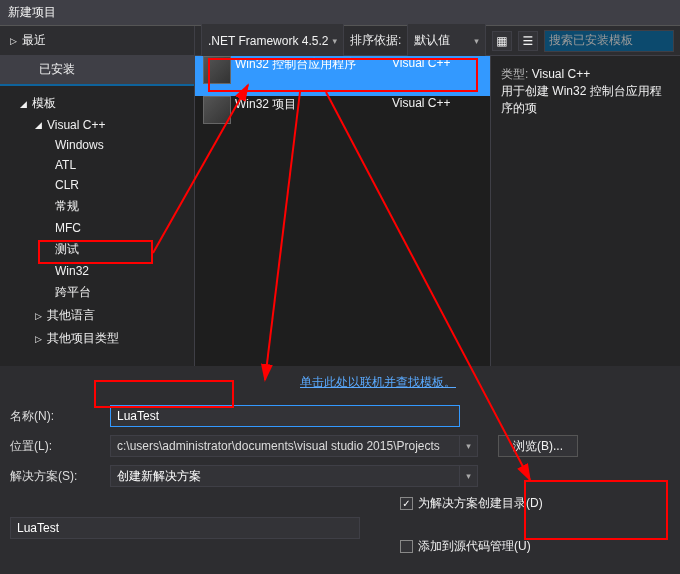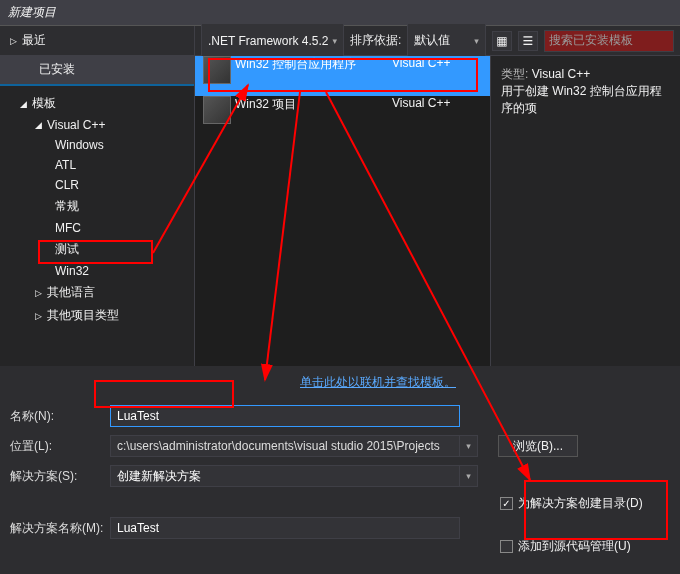--- a/index.html
+++ b/index.html
@@ -1,34 +1,34 @@
 <!DOCTYPE html>
 <html><head>
 <meta charset="utf-8">
 <style>
   * { box-sizing: border-box; margin: 0; padding: 0; font-family: "Microsoft YaHei", sans-serif; }
   body { width: 680px; height: 574px; background: #2d2d30; color: #f1f1f1; font-size: 12px; overflow: hidden; position: relative; }
-  .titlebar { background: #3f3f46; height: 26px; display: flex; align-items: center; padding: 0 8px; border-bottom: 1px solid #555; font-style: italic; }
+  .titlebar { background: #3f3f46; height: 26px; display: flex; align-items: center; padding: 0 8px; border-bottom: 1px solid #555; }
   .titlebar .title { font-size: 12px; }
   .content { display: flex; height: 340px; }
   .left-pane { width: 195px; background: #252526; border-right: 1px solid #3f3f46; overflow: hidden; }
   .tree-header { padding: 6px 10px; background: #2d2d30; font-size: 12px; display: flex; align-items: center; }
   .tree-header .tri { margin-right: 5px; font-size: 9px; }
   .tree-header.tab { background: #3f3f46; border-bottom: 2px solid #0e639c; padding-left: 34px; }
   .tree-item { padding: 3px 0 3px 30px; cursor: pointer; font-size: 12px; display: flex; align-items: center; }
   .tree-item .tri { margin-right: 5px; font-size: 9px; }
   .tree-item.d1 { padding-left: 20px; }
   .tree-item.d2 { padding-left: 35px; }
   .tree-item.d3 { padding-left: 55px; }
   .right-pane { flex: 1; display: flex; flex-direction: column; background: #252526; }
   .toolbar { height: 30px; display: flex; align-items: center; padding: 4px 6px; gap: 6px; background: #2d2d30; border-bottom: 1px solid #3f3f46; }
   .combo { background: #333337; border: 1px solid #3f3f46; padding: 2px 6px; height: 36px; display: flex; align-items: center; gap: 4px; font-size: 12px; color: #f1f1f1; }
   .combo .arrow { font-size: 9px; color: #aaa; }
   .tool-icon { width: 20px; height: 20px; border: 1px solid #3f3f46; display: flex; align-items: center; justify-content: center; background: #333337; }
-  .search-box { flex: 1; background: #7f1d1d; border: 1px solid #3f3f46; height: 22px; padding: 0 4px; color: #999; font-size: 12px; display: flex; align-items: center; min-width: 80px; }
+  .search-box { flex: 1; background: #0c4a6e; border: 1px solid #3f3f46; height: 22px; padding: 0 4px; color: #999; font-size: 12px; display: flex; align-items: center; min-width: 80px; }
   .template-area { flex: 1; display: flex; }
   .template-list { flex: 1; background: #1e1e1e; }
   .template-row { display: flex; height: 40px; padding: 0 8px; gap: 4px; }
   .template-row.selected { background: #3399ff; color: #fff; }
   .template-icon { width: 28px; height: 28px; background: linear-gradient(135deg,#555,#333); border: 1px solid #666; flex-shrink: 0; }
   .template-name { flex: 1; }
   .template-lang { width: 90px; text-align: left; }
   .detail-pane { width: 190px; background: #252526; border-left: 1px solid #3f3f46; padding: 10px; font-size: 12px; overflow: hidden; }
   .detail-pane .dlabel { color: #bbb; }
   .link-row { padding: 8px 0 8px 300px; }
@@ -90,20 +90,23 @@
       </div>
     <div class="tree-item d3">
         <span>MFC</span>
       </div>
     <div class="tree-item d3">
         <span>测试</span>
       </div>
     <div class="tree-item d3">
         <span>Win32</span>
       </div>
+    <div class="tree-item d3">
+        <span>跨平台</span>
+      </div>
     <div class="tree-item d2">
         <span class="tri">▷</span>
         <span>其他语言</span>
       </div>
     <div class="tree-item d2">
         <span class="tri">▷</span>
         <span>其他项目类型</span>
       </div>
 
   </div>
@@ -166,21 +169,20 @@
     <button class="button">浏览(B)...</button>
   </div>
   <div class="form-row">
     <span class="flabel">解决方案(S):</span>
     <div class="finput" style="width:350px">
         <span>创建新解决方案</span>
       </div>
     <div class="combo-arrow">▾</div>
   </div>
   <div class="form-row">
-    <span class="flabel">解决方案名称(M):</span>
     <div class="finput" style="width:350px">
         <span>LuaTest</span>
       </div>
     <div style="width:40px"></div>
     <div style="display:flex;flex-direction:column;gap:20px">
       <div class="checkbox-row">
         <div class="checkbox checked"></div>
         <span>为解决方案创建目录(D)</span>
       </div>
       <div class="checkbox-row">

